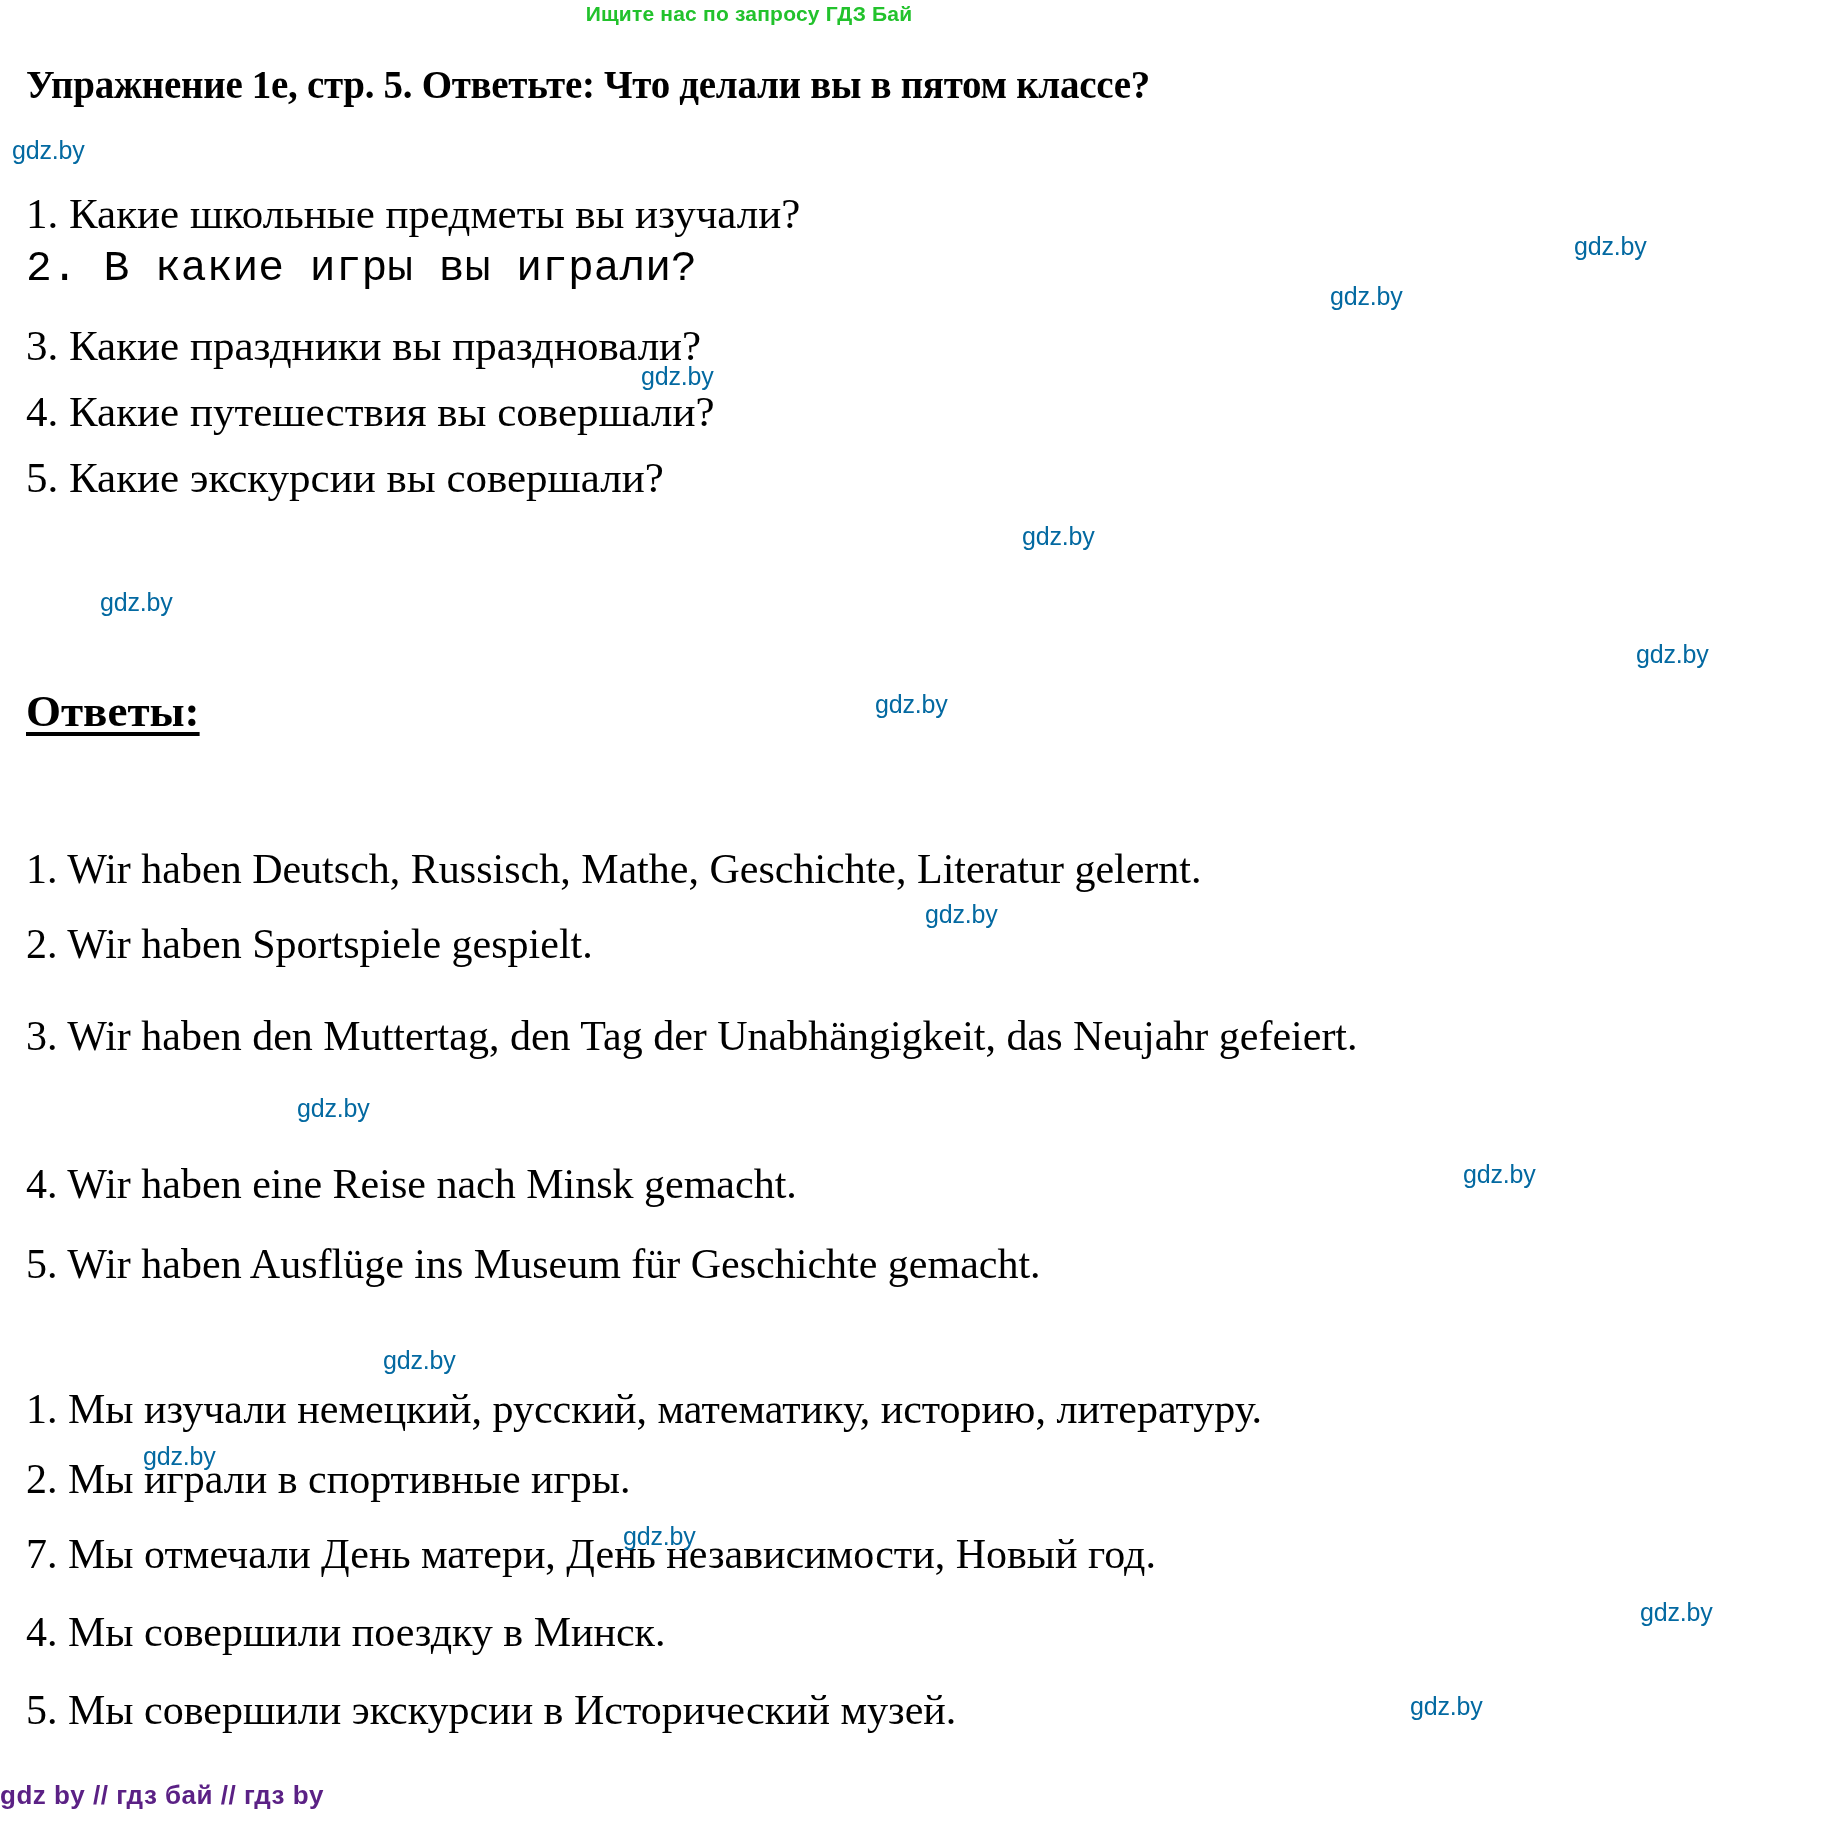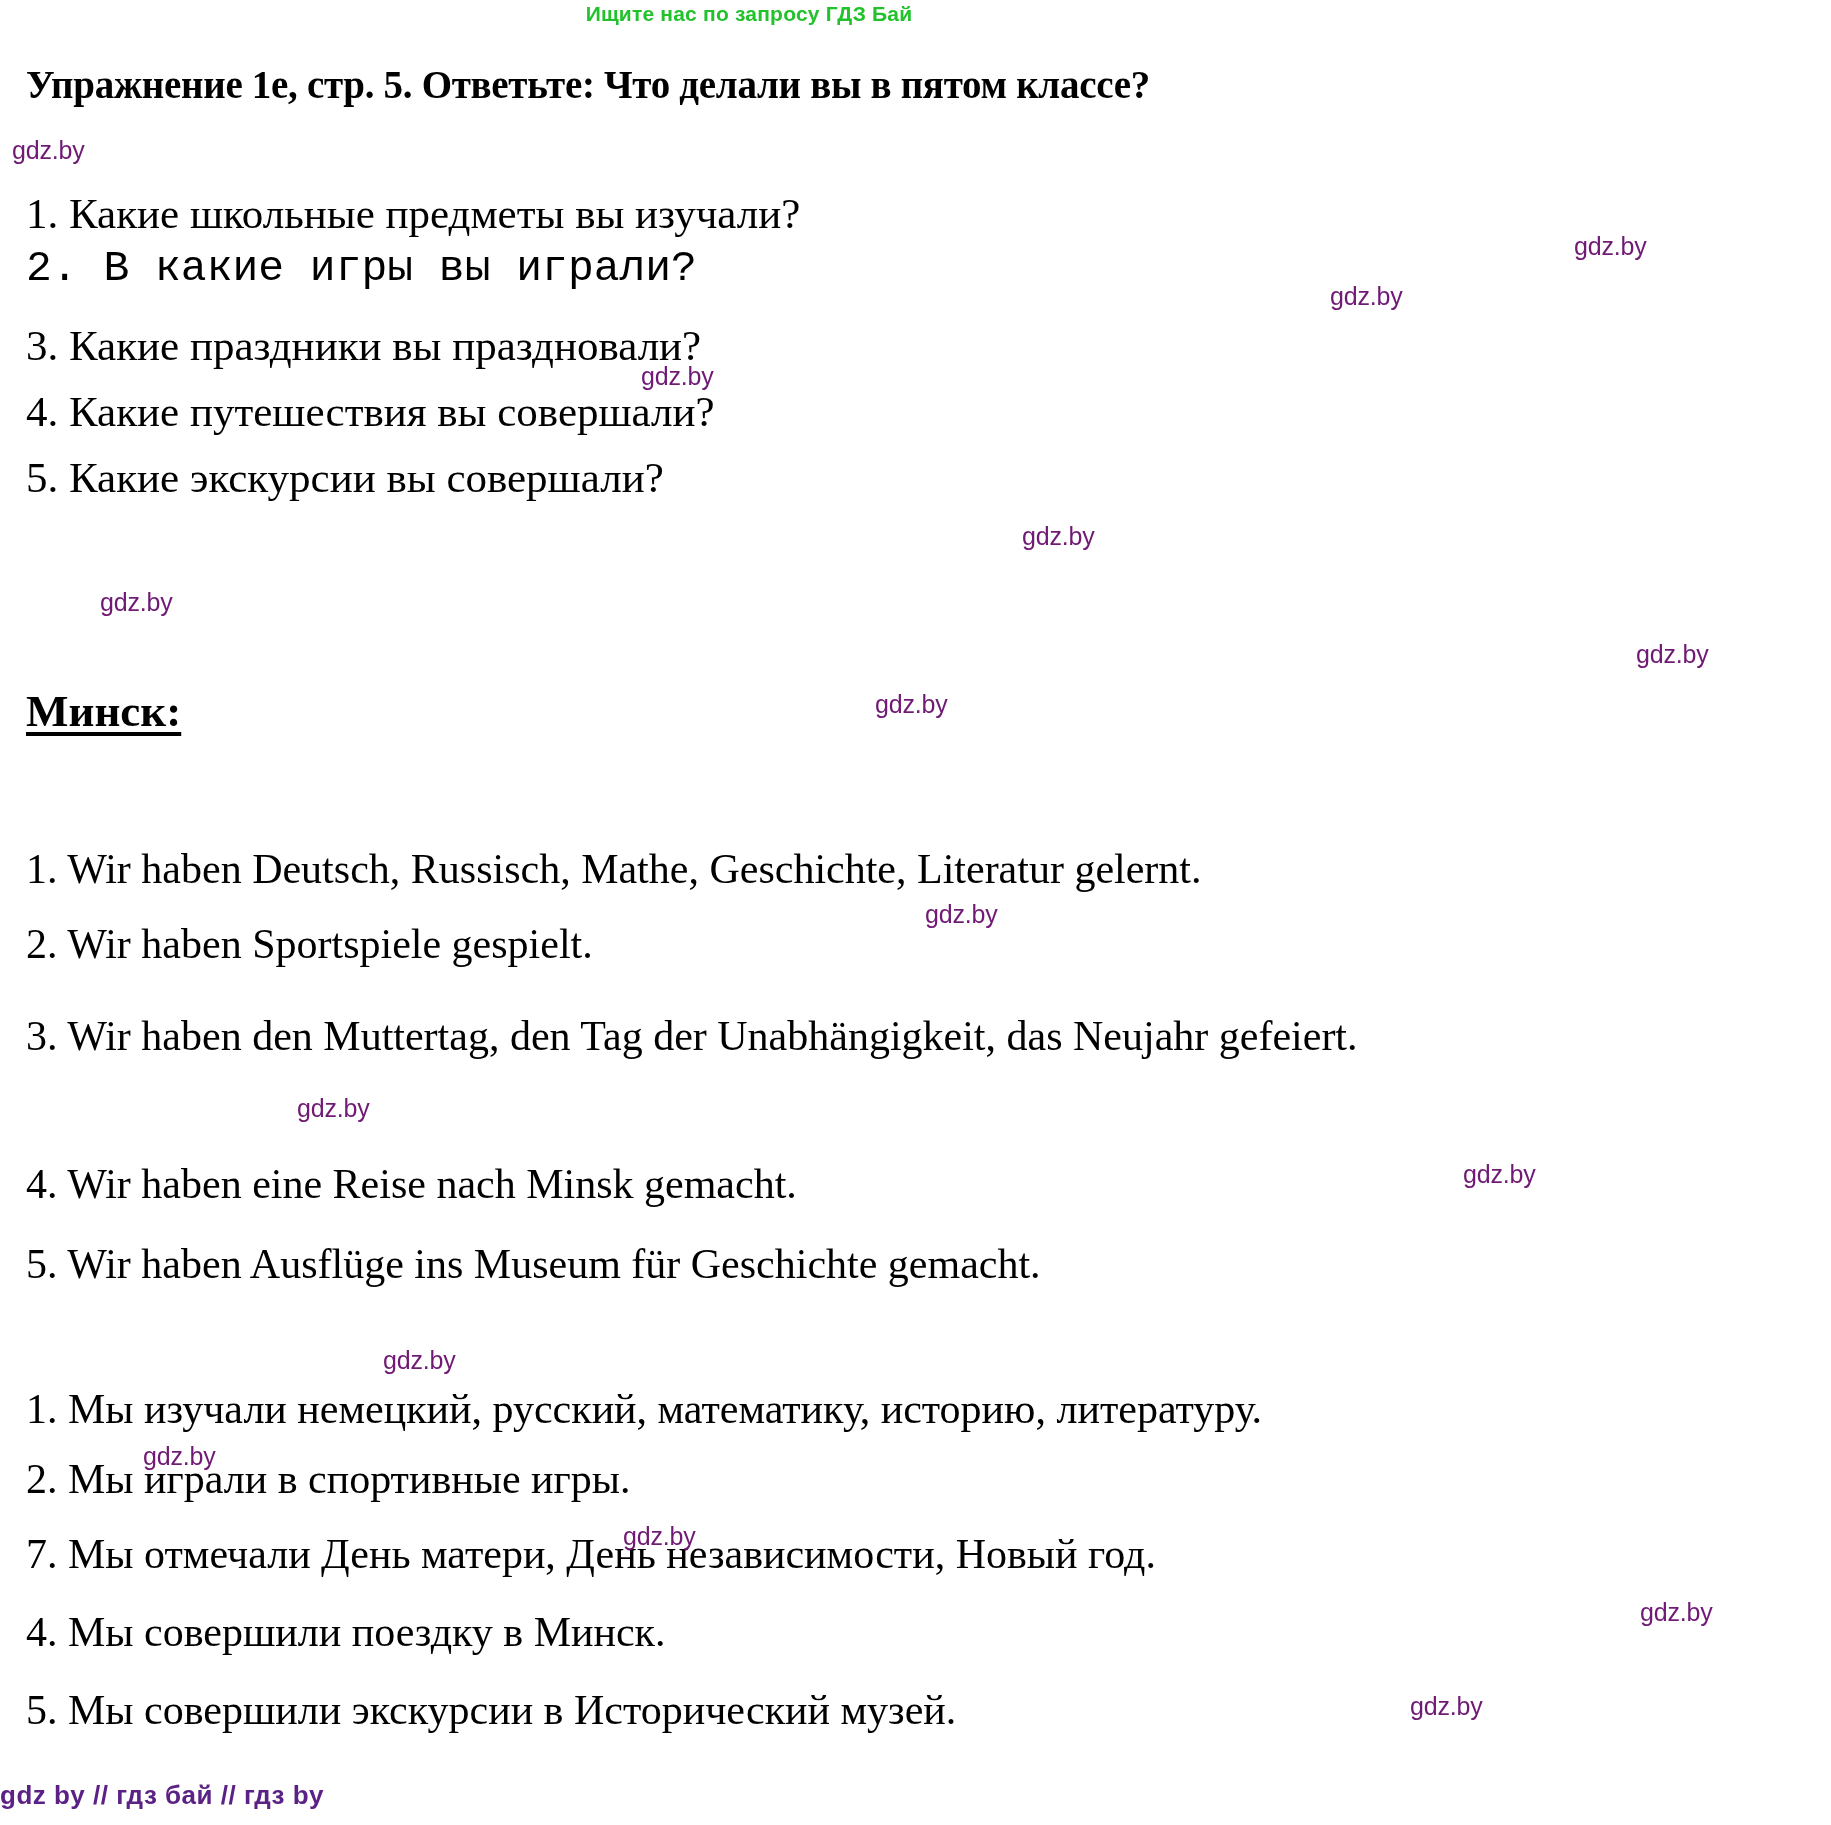--- a/index.html
+++ b/index.html
@@ -83,21 +83,21 @@
 
   
   .ru-line { font-size: 42px; }
 
   
   .wm {
     position: absolute;
     font-family: "Liberation Sans", "DejaVu Sans", sans-serif;
     font-size: 25px;
     font-weight: 400;
-    color: #701a75;
+    color: #0369a1;
     white-space: nowrap;
     letter-spacing: -0.2px;
   }
 
   
   .footer {
     position: absolute;
     bottom: 14px;
     left: 0;
     width: 1831px;
@@ -115,21 +115,21 @@
 <div class="promo-banner" style="color: rgb(34, 194, 44);">Ищите нас по запросу ГДЗ Бай</div>
 
 <div class="exercise-title">Упражнение 1e, стр. 5. Ответьте: Что делали вы в пятом классе?</div>
 
 <div class="line q-line" style="top:190px;">1. Какие школьные предметы вы изучали?</div>
 <div class="line q-line" style="top:245px;font-family:Liberation Mono, monospace;">2. В какие игры вы играли?</div>
 <div class="line q-line" style="top:322px;">3. Какие праздники вы праздновали?</div>
 <div class="line q-line" style="top:388px;">4. Какие путешествия вы совершали?</div>
 <div class="line q-line" style="top:454px;">5. Какие экскурсии вы совершали?</div>
 
-<div class="answers-heading">Минск:</div>
+<div class="answers-heading">Ответы:</div>
 
 <div class="line de-line" style="top:845px;">1. Wir haben Deutsch, Russisch, Mathe, Geschichte, Literatur gelernt.</div>
 <div class="line de-line" style="top:920px;">2. Wir haben Sportspiele gespielt.</div>
 <div class="line de-line de-wrap" style="top:1000px; left:26px;">3. Wir haben den Muttertag, den Tag der Unabhängigkeit, das Neujahr gefeiert.</div>
 <div class="line de-line" style="top:1160px;">4. Wir haben eine Reise nach Minsk gemacht.</div>
 <div class="line de-line" style="top:1240px;">5. Wir haben Ausflüge  ins Museum für Geschichte gemacht.</div>
 
 <div class="line ru-line" style="top:1385px;">1. Мы изучали немецкий, русский, математику, историю, литературу.</div>
 <div class="line ru-line" style="top:1455px;">2. Мы играли в спортивные игры.</div>
 <div class="line ru-line" style="top:1530px;">7. Мы отмечали День матери, День независимости, Новый год.</div>

